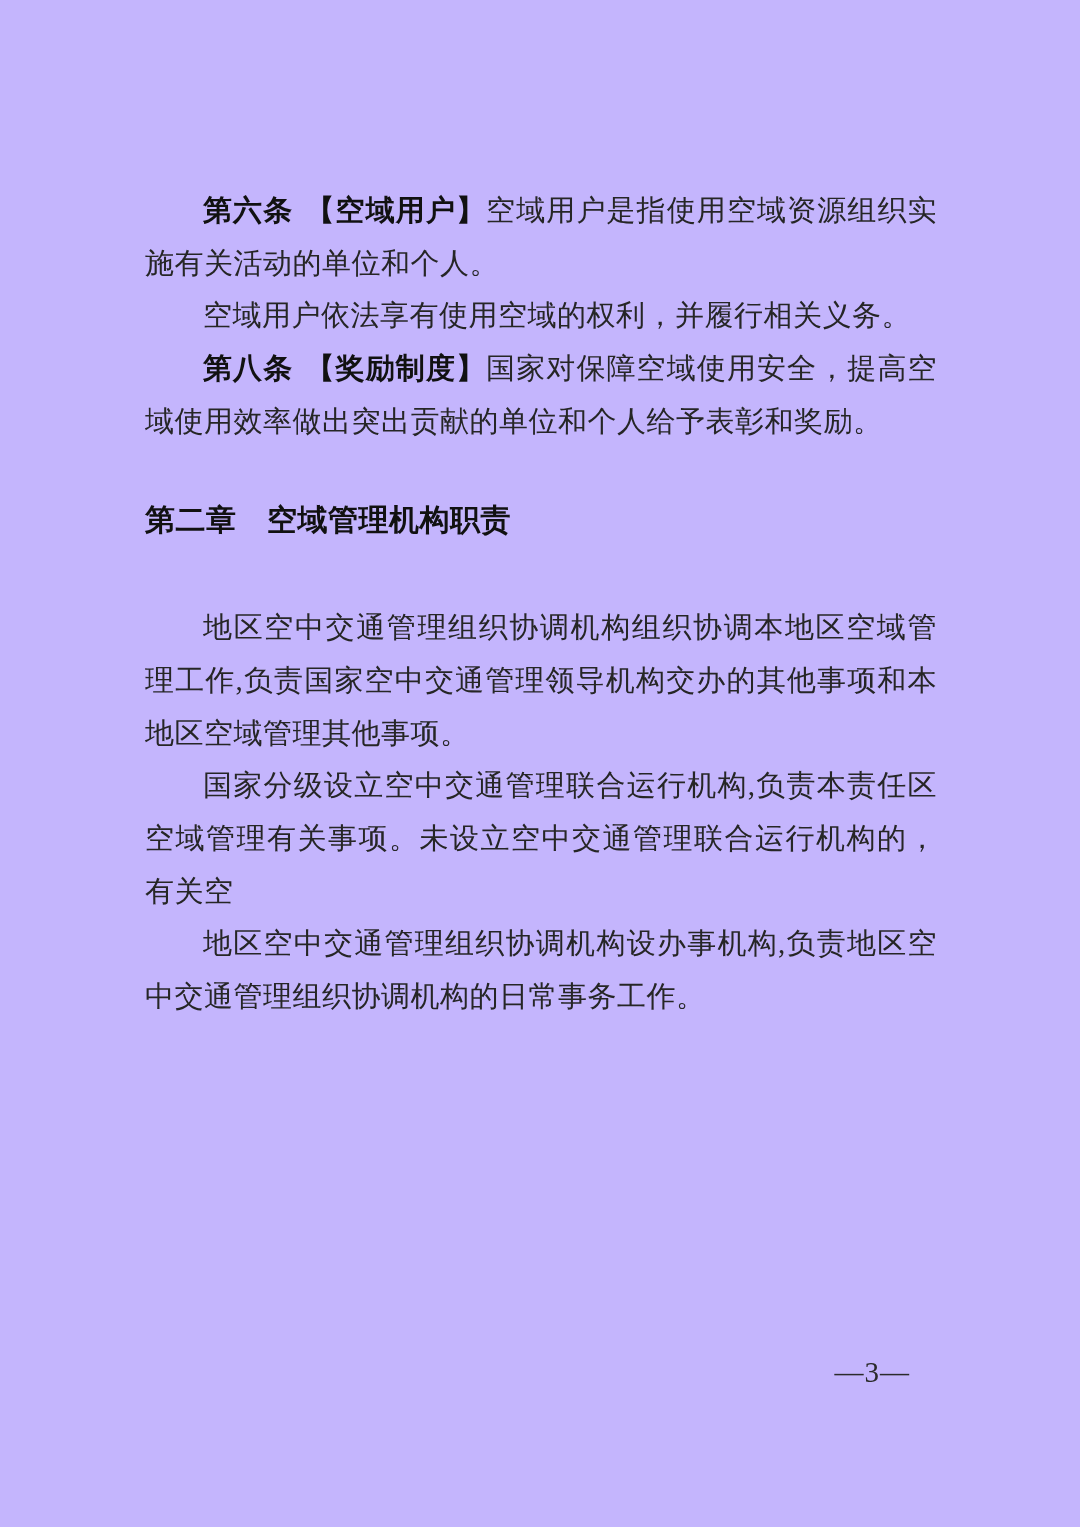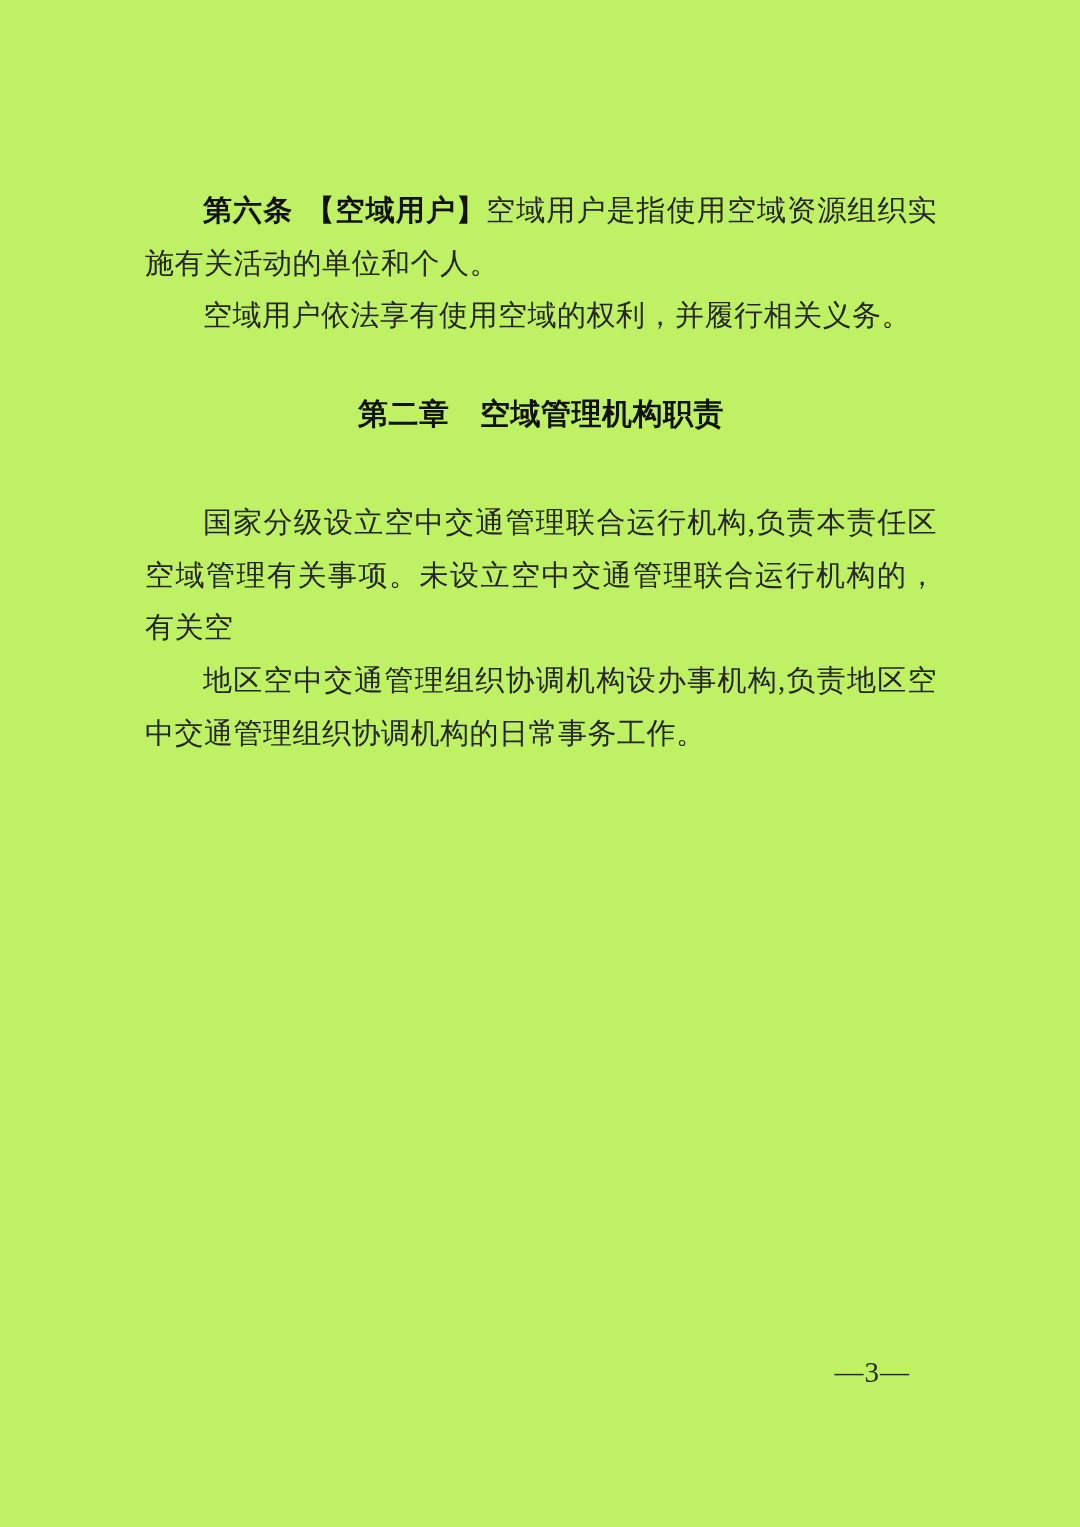--- a/index.html
+++ b/index.html
@@ -4,21 +4,21 @@
   <style>
     html, body {
       margin: 0;
       padding: 0;
       background: #ffffff;
     }
     .page {
       position: relative;
       width: 1080px;
       height: 1527px;
-      background: #bef264;
+      background: #c4b5fd;
       color: #1e1e1e;
       font-family: "Liberation Serif", "DejaVu Serif", serif;
       overflow: hidden;
     }
     .content {
       position: absolute;
       left: 145px;
       top: 184px;
       width: 792px;
       font-size: 29px;
@@ -35,21 +35,20 @@
     .art-tag {
       font-weight: 700;
       color: #111111;
       font-family: "Liberation Sans", "DejaVu Sans", sans-serif;
     }
     .art-num {
       margin-right: 0.42em;
     }
     .chapter {
       margin: 46px 0 55px 0;
-      text-align: center;
       text-indent: 0;
       font-weight: 700;
       font-size: 30px;
       color: #111111;
       font-family: "Liberation Sans", "DejaVu Sans", sans-serif;
     }
     .page-number {
       position: absolute;
       top: 1356px;
       right: 170px;
@@ -63,25 +62,27 @@
 <body>
 
 <div class="page">
   <div class="content">
 
     <p class="para"><span class="art-num">第六条</span><span class="art-tag">【空域用户】</span><span>空域用户是指使用空域资源组织实施有关活动的单位和个人。</span></p>
 
     <p class="para">空域用户依法享有使用空域的权利，并履行相关义务。</p>
 
 
+    <p class="para"><span class="art-num">第八条</span><span class="art-tag">【奖励制度】</span><span>国家对保障空域使用安全，提高空域使用效率做出突出贡献的单位和个人给予表彰和奖励。</span></p>
 
     <p class="para chapter">第二章　空域管理机构职责</p>
 
 
 
+    <p class="para">地区空中交通管理组织协调机构组织协调本地区空域管理工作,负责国家空中交通管理领导机构交办的其他事项和本地区空域管理其他事项。</p>
 
     <p class="para">国家分级设立空中交通管理联合运行机构,负责本责任区空域管理有关事项。未设立空中交通管理联合运行机构的，有关空</p>
 
     <p class="para">地区空中交通管理组织协调机构设办事机构,负责地区空中交通管理组织协调机构的日常事务工作。</p>
 
   </div>
 
   <div class="page-number">—3—</div>
 </div>
 

